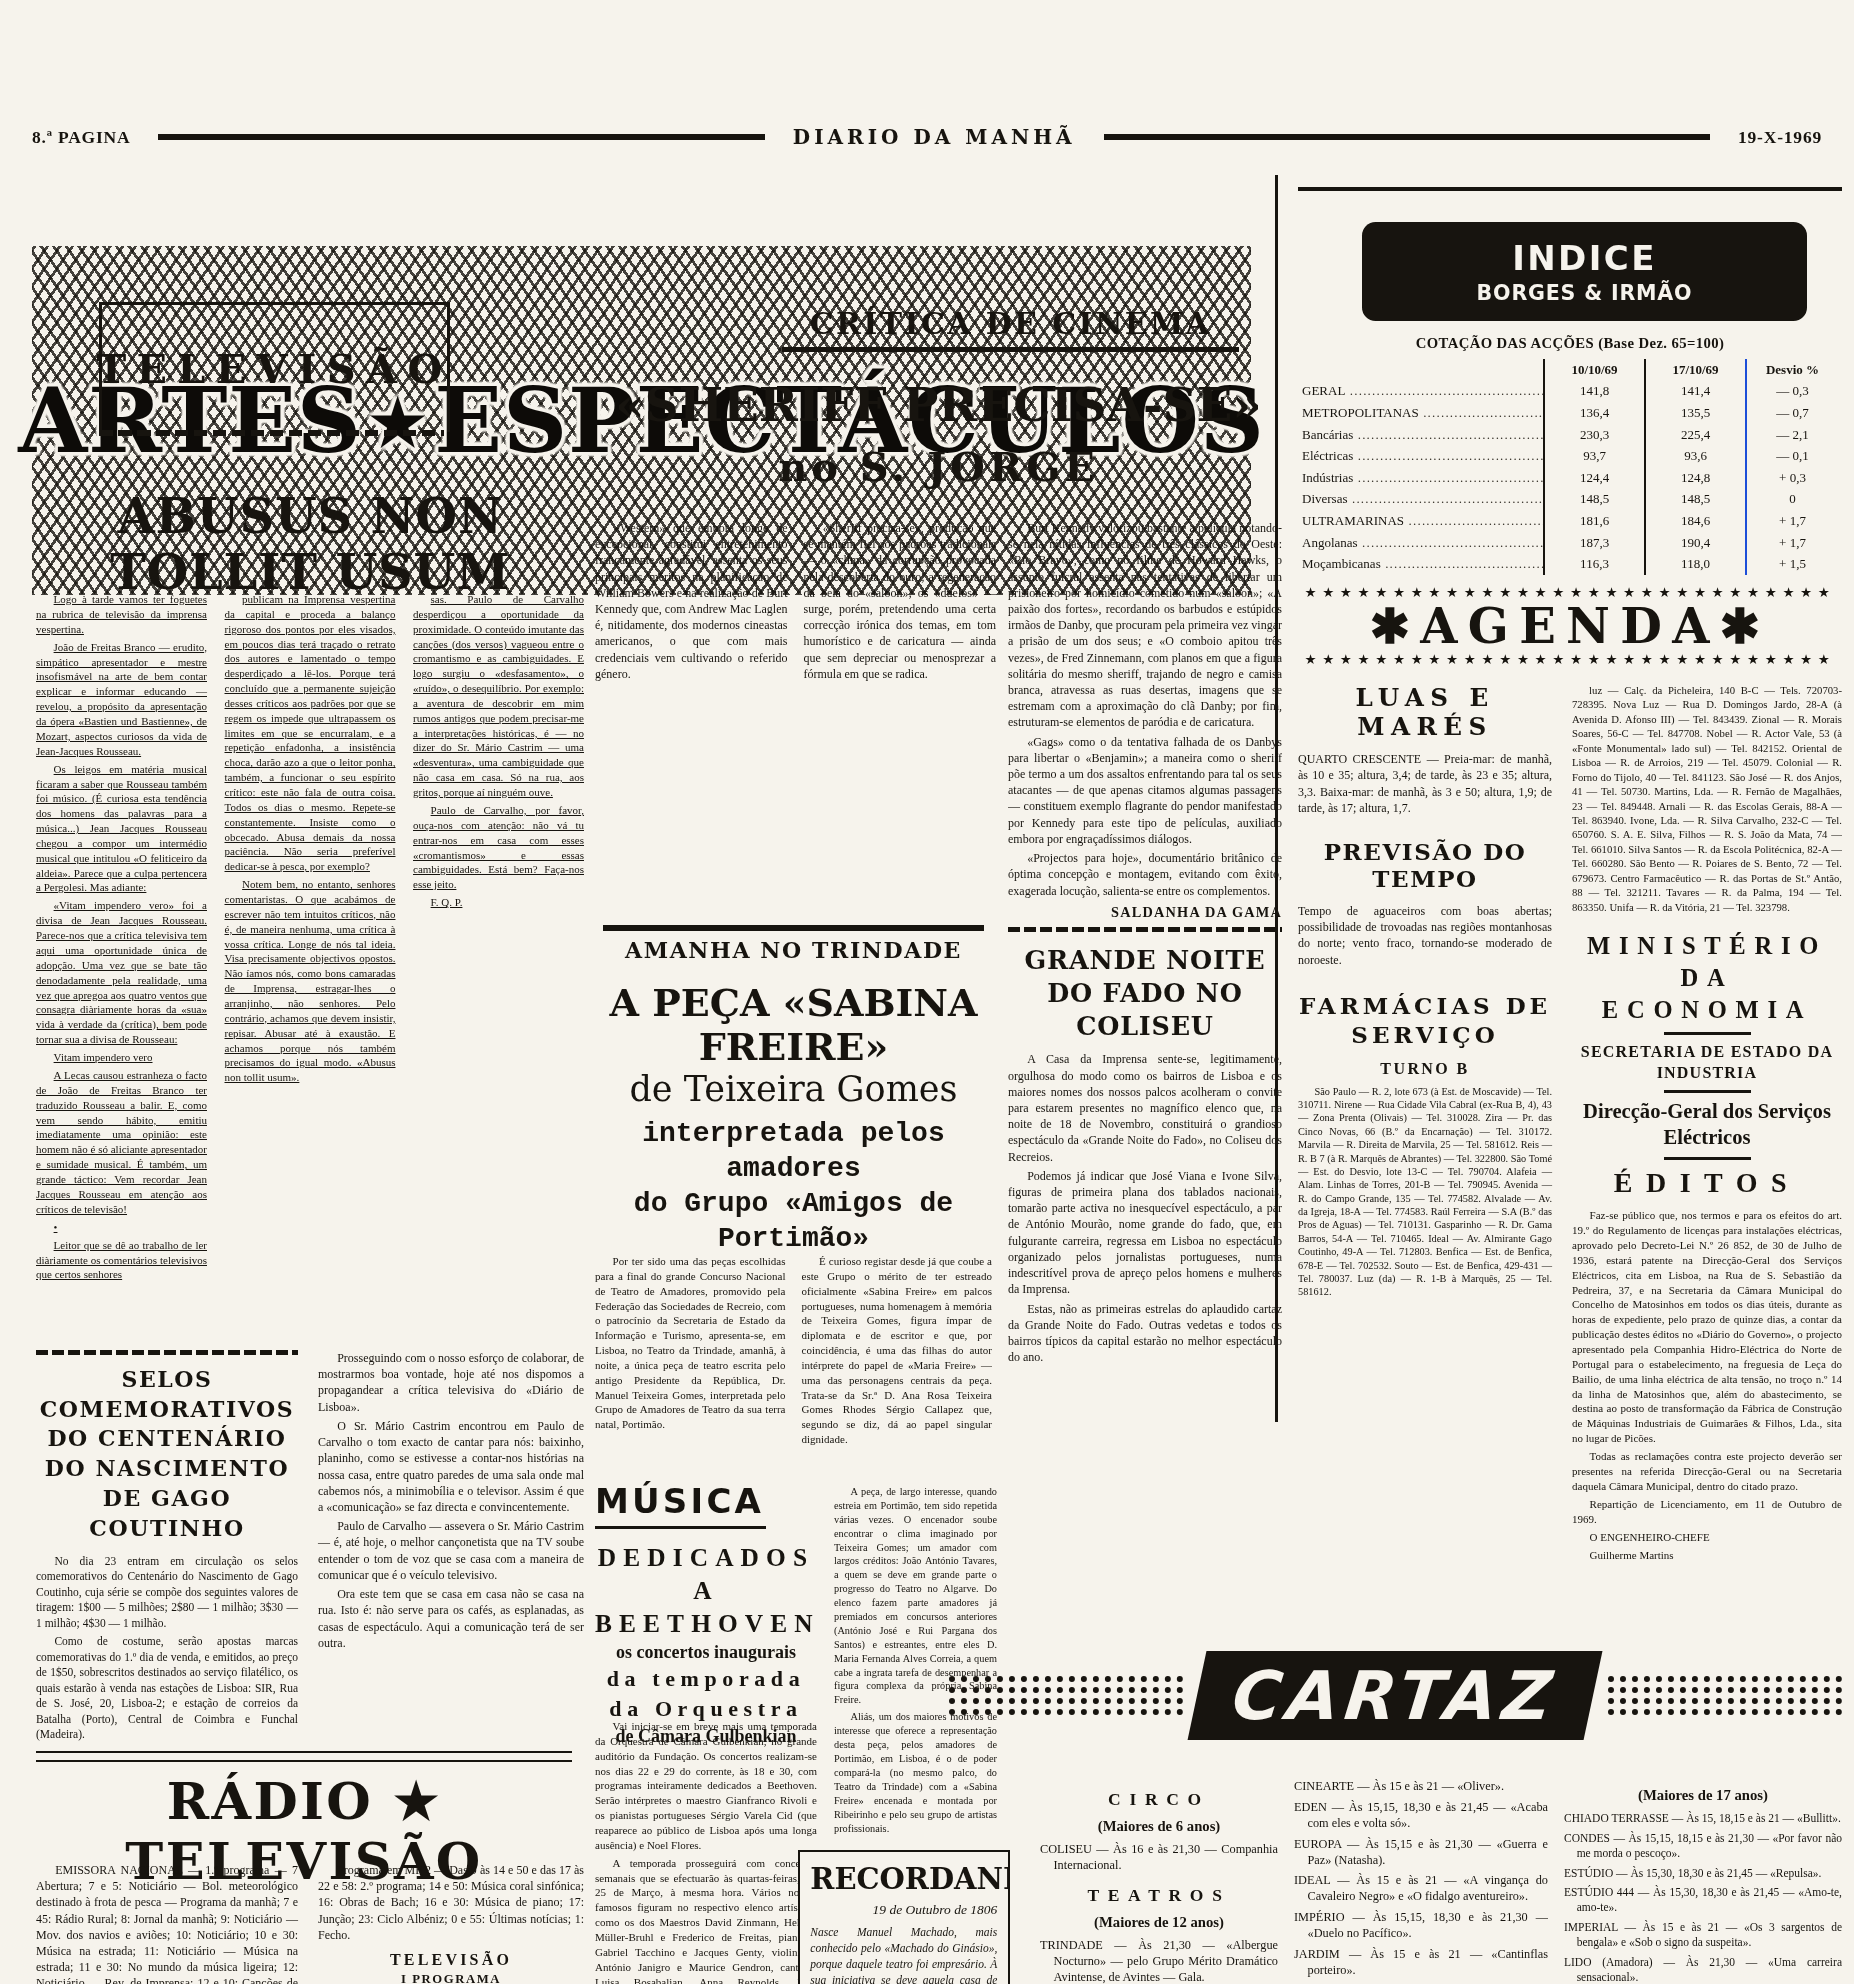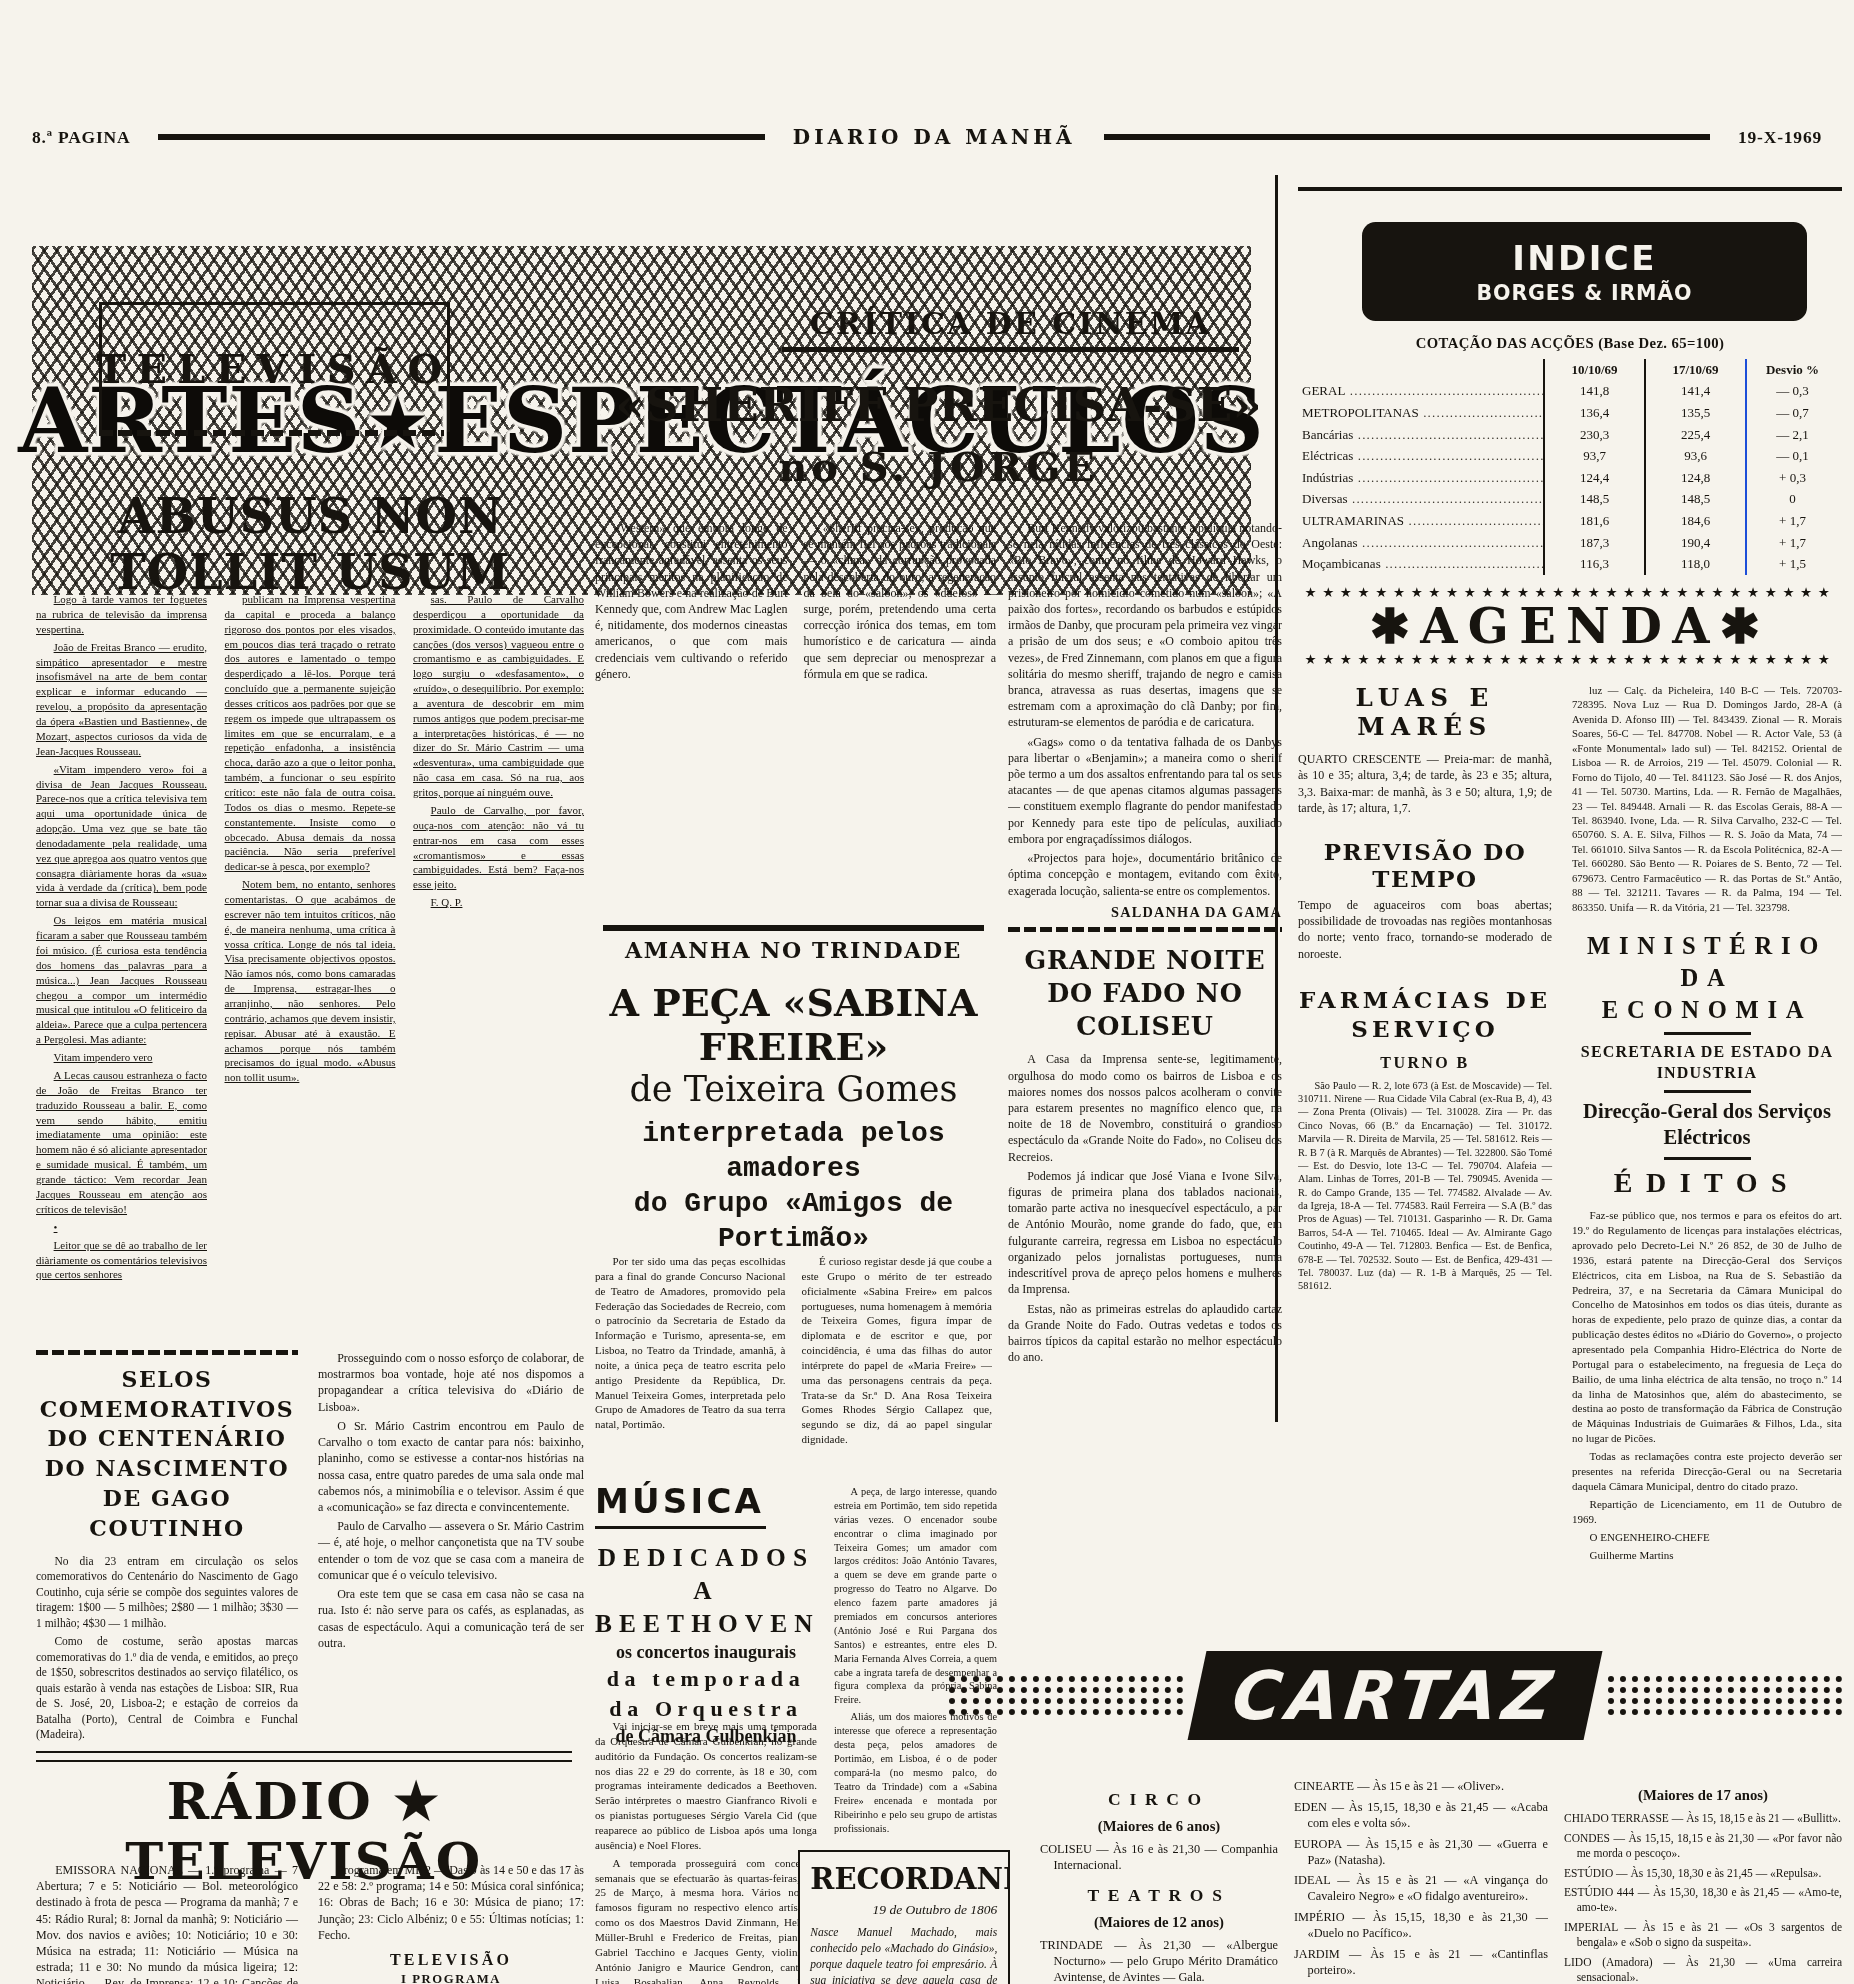--- a/index.html
+++ b/index.html
@@ -196,21 +196,21 @@
     <div class="star-row">★★★★★★★★★★★★★★★★★★★★★★★★★★★★★★</div>
     <div class="agenda-title">✱AGENDA✱</div>
     <div class="star-row">★★★★★★★★★★★★★★★★★★★★★★★★★★★★★★</div>
   </div>
 
   <div class="abs" style="left:1298px;top:683px;width:544px;height:961px;display:flex;gap:20px;overflow:hidden;">
     <div style="width:254px;">
       <div class="sec-head h-luas">LUAS E MARÉS</div>
       <div class="bodytext" style="margin-top:10.3px;">QUARTO CRESCENTE — Preia-mar: de manhã, às 10 e 35; altura, 3,4; de tarde, às 23 e 35; altura, 3,3. Baixa-mar: de manhã, às 3 e 50; altura, 1,9; de tarde, às 17; altura, 1,7.</div>
       <div class="sec-head h-med" style="margin-top:22px;">PREVISÃO DO TEMPO</div>
-      <div class="bodytext" style="margin-top:5px;">Tempo de aguaceiros com boas abertas; possibilidade de trovoadas nas regiões montanhosas do norte; vento fraco, tornando-se moderado de noroeste.</div>
+      <div class="bodytext" style="margin-top:11px;">Tempo de aguaceiros com boas abertas; possibilidade de trovoadas nas regiões montanhosas do norte; vento fraco, tornando-se moderado de noroeste.</div>
       <div class="sec-head h-farm" style="margin-top:24px;">FARMÁCIAS DE SERVIÇO</div>
       <div class="turno">TURNO B</div>
       <div class="bodytext small">
           <div class="para">São Paulo — R. 2, lote 673 (à Est. de Moscavide) — Tel. 310711. Nirene — Rua Cidade Vila Cabral (ex-Rua B, 4), 43 — Zona Prenta (Olivais) — Tel. 310028. Zira — Pr. das Cinco Novas, 66 (B.º da Encarnação) — Tel. 310172. Marvila — R. Direita de Marvila, 25 — Tel. 581612. Reis — R. B 7 (à R. Marquês de Abrantes) — Tel. 322800. São Tomé — Est. do Desvio, lote 13-C — Tel. 790704. Alafeia — Alam. Linhas de Torres, 201-B — Tel. 790945. Avenida — R. do Campo Grande, 135 — Tel. 774582. Alvalade — Av. da Igreja, 18-A — Tel. 774583. Raúl Ferreira — S.A (B.º das Pros de Aguas) — Tel. 710131. Gasparinho — R. Dr. Gama Barros, 54-A — Tel. 710465. Ideal — Av. Almirante Gago Coutinho, 49-A — Tel. 712803. Benfica — Est. de Benfica, 678-E — Tel. 702532. Souto — Est. de Benfica, 429-431 — Tel. 780037. Luz (da) — R. 1-B à Marquês, 25 — Tel. 581612.</div>
         </div>
     </div>
     <div style="width:270px;">
       <div class="bodytext" style="font-size:10.7px;">
           <div class="para">luz — Calç. da Picheleira, 140 B-C — Tels. 720703-728395. Nova Luz — Rua D. Domingos Jardo, 28-A (à Avenida D. Afonso III) — Tel. 843439. Zional — R. Morais Soares, 56-C — Tel. 847708. Nobel — R. Actor Vale, 53 (à «Fonte Monumental» lado sul) — Tel. 842152. Oriental de Lisboa — R. de Arroios, 219 — Tel. 45079. Colonial — R. Forno do Tijolo, 40 — Tel. 841123. São José — R. dos Anjos, 41 — Tel. 50730. Martins, Lda. — R. Fernão de Magalhães, 23 — Tel. 849448. Arnali — R. das Escolas Gerais, 88-A — Tel. 863940. Ivone, Lda. — R. Silva Carvalho, 232-C — Tel. 650760. S. A. E. Silva, Filhos — R. S. João da Mata, 74 — Tel. 661010. Silva Santos — R. da Escola Politécnica, 82-A — Tel. 660280. São Bento — R. Poiares de S. Bento, 72 — Tel. 679673. Centro Farmacêutico — R. das Portas de St.º Antão, 88 — Tel. 321211. Tavares — R. da Palma, 194 — Tel. 863350. Unifa — R. da Vitória, 21 — Tel. 323798.</div>
         </div>
@@ -236,22 +236,22 @@
 
   <div class="abs tv-box" style="left:99px;top:302px;width:345px;height:127px;">
     <span class="tv-box-in">TELEVISÃO</span>
   </div>
   <div class="abs tv-dash" style="left:99px;top:430px;width:345px;"></div>
   <div class="abs headline-xl" style="left:36px;top:488px;width:548px;">ABUSUS NON TOLLIT USUM</div>
   <div class="abs cols3 bodytext" style="left:36px;top:592px;width:548px;height:746px;font-size:11px;text-decoration:underline;">
     <div>
         <div class="para">Logo à tarde vamos ter foguetes na rubrica de televisão da imprensa vespertina.</div>
         <div class="para">João de Freitas Branco — erudito, simpático apresentador e mestre insofismável na arte de bem contar explicar e informar educando — revelou, a propósito da apresentação da ópera «Bastien und Bastienne», de Mozart, aspectos curiosos da vida de Jean-Jacques Rousseau.</div>
+        <div class="para">Os leigos em matéria musical ficaram a saber que Rousseau também foi músico. (É curiosa esta tendência dos homens das palavras para a música...) Jean Jacques Rousseau chegou a compor um intermédio musical que intitulou «O feliticeiro da aldeia». Parece que a culpa pertencera a Pergolesi. Mas adiante:</div>
         <div class="para">«Vitam impendero vero» foi a divisa de Jean Jacques Rousseau. Parece-nos que a crítica televisiva tem aqui uma oportunidade única de adopção. Uma vez que se bate tão denodadamente pela realidade, uma vez que apregoa aos quatro ventos que consagra diàriamente horas da «sua» vida à verdade da (crítica), bem pode tornar sua a divisa de Rousseau:</div>
-        <div class="para">Os leigos em matéria musical ficaram a saber que Rousseau também foi músico. (É curiosa esta tendência dos homens das palavras para a música...) Jean Jacques Rousseau chegou a compor um intermédio musical que intitulou «O feliticeiro da aldeia». Parece que a culpa pertencera a Pergolesi. Mas adiante:</div>
         <div class="para">Vitam impendero vero</div>
         <div class="para">A Lecas causou estranheza o facto de João de Freitas Branco ter traduzido Rousseau a balir. E, como vem sendo hábito, emitiu imediatamente uma opinião: este homem não é só aliciante apresentador e sumidade musical. É também, um grande táctico: Vem recordar Jean Jacques Rousseau em atenção aos críticos de televisão!</div>
         <div class="para">•</div>
         <div class="para">Leitor que se dê ao trabalho de ler diàriamente os comentários televisivos que certos senhores</div>
       </div>
     <div>
         <div class="para">publicam na Imprensa vespertina da capital e proceda a balanço rigoroso dos pontos por eles visados, em poucos dias terá traçado o retrato dos autores e lamentado o tempo desperdiçado a lê-los. Porque terá concluído que a permanente sujeição desses críticos aos padrões por que se regem os impede que ultrapassem os limites em que se encurralam, e a repetição enfadonha, a insistência choca, darão azo a que o leitor ponha, também, a funcionar o seu espírito crítico: este não fala de outra coisa. Todos os dias o mesmo. Repete-se constantemente. Insiste como o obcecado. Abusa demais da nossa paciência. Não seria preferível dedicar-se à pesca, por exemplo?</div>
         <div class="para">Notem bem, no entanto, senhores comentaristas. O que acabámos de escrever não tem intuitos críticos, não é, de maneira nenhuma, uma crítica à vossa crítica. Longe de nós tal ideia. Visa precisamente objectivos opostos. Não íamos nós, como bons camaradas de Imprensa, estragar-lhes o arranjinho, não senhores. Pelo contrário, achamos que devem insistir, repisar. Abusar até à exaustão. E achamos porque nós também precisamos do igual modo. «Abusus non tollit usum».</div>
       </div>
     <div>

